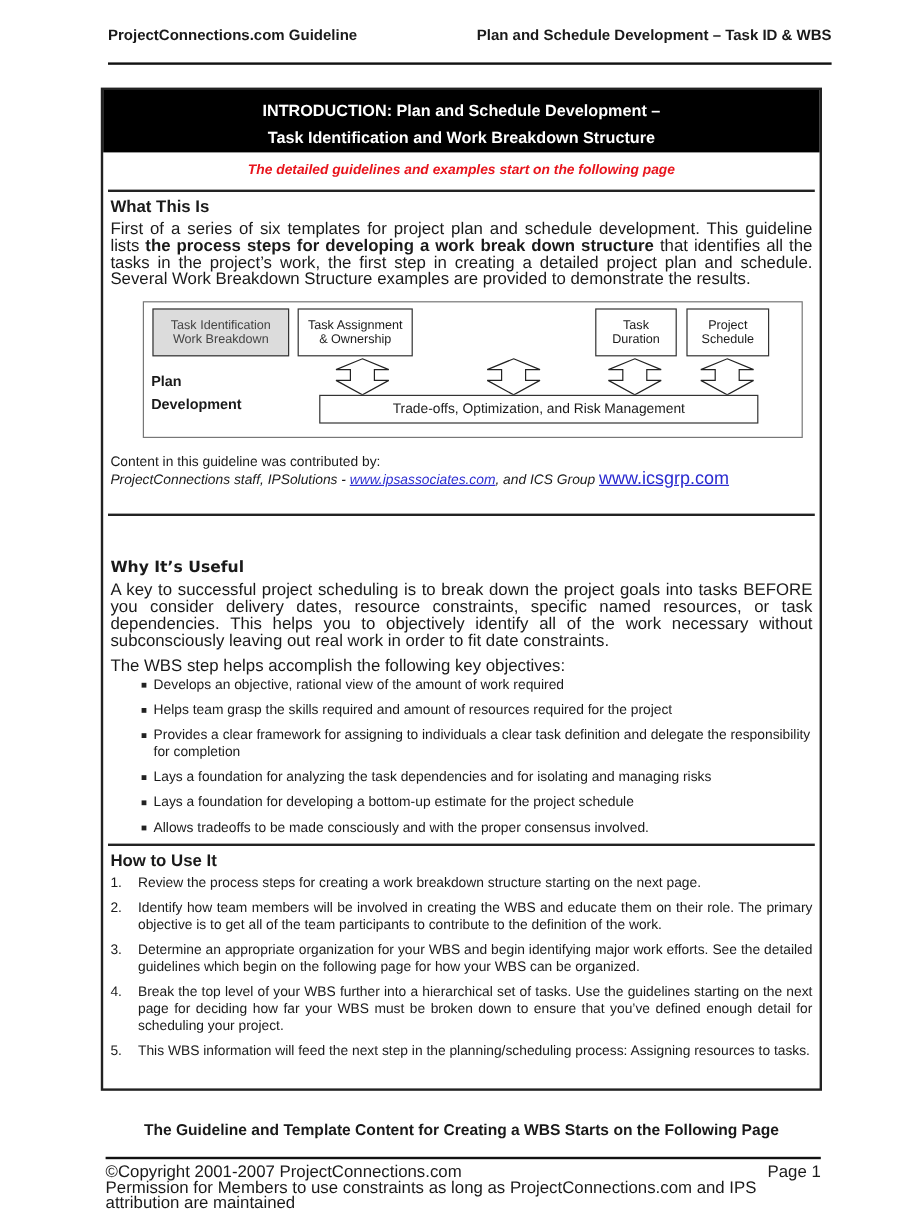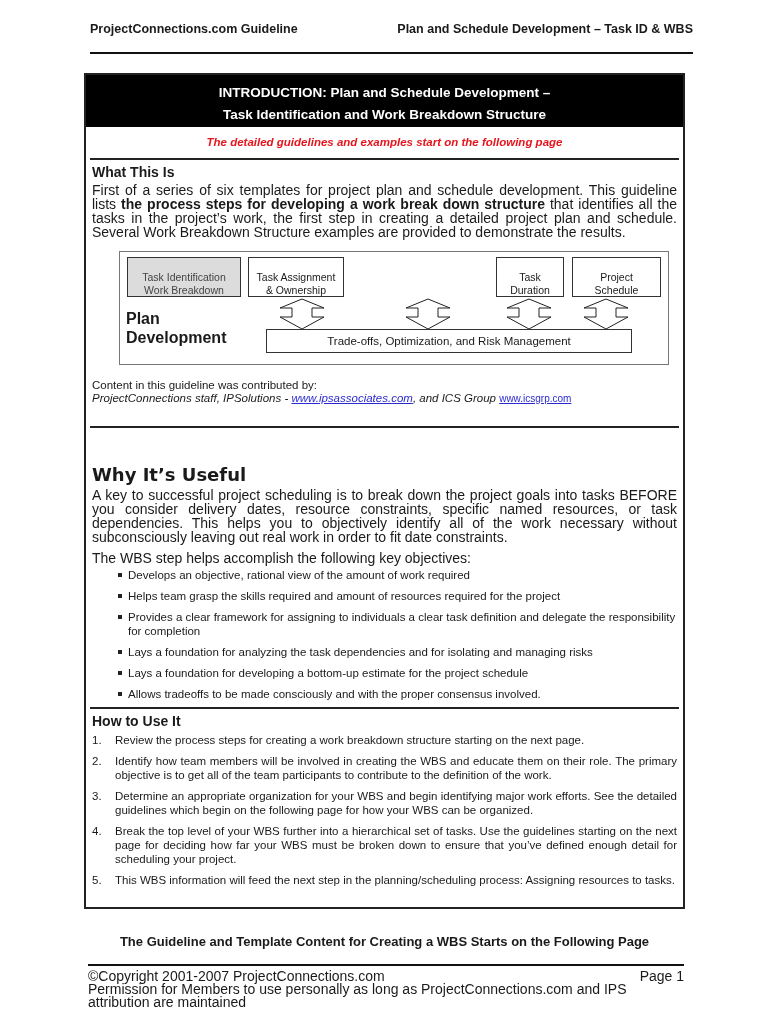--- a/index.html
+++ b/index.html
@@ -25,38 +25,38 @@
     .title-band div { line-height: 22px; }
 
     .red-note {
       text-align: center; color: #e8141c; font-style: italic; font-weight: bold;
       font-size: 11.5px; height: 33px; line-height: 31px;
       border-bottom: 2px solid #222; margin: 0 4px;
     }
 
     .section { padding: 0 6px 0 6px; }
     .section h2 { font-size: 14px; font-weight: bold; margin-top: 4px; margin-bottom: 3px; }
-    .section h2.dj { font-family: "DejaVu Sans", sans-serif; font-size: 18px; margin-top: 36px; }
+    .section h2.dj { font-family: "DejaVu Sans", sans-serif; font-size: 13px; margin-top: 36px; }
     .section p { font-size: 14px; line-height: 14px; text-align: justify; }
 
     .sep { border-top: 2px solid #222; margin: 0 4px; }
 
     
     .diagram {
       position: relative; width: 550px; height: 114px; margin: 12px 0 0 27px;
       border: 1px solid #777;
     }
     .dbox {
       position: absolute; top: 5px; height: 40px; border: 1px solid #333;
       font-size: 10.5px; line-height: 12.5px; text-align: center;
-      display: flex; align-items: flex-end; justify-content: center; background: #fff;
+      display: flex; align-items: center; justify-content: center; background: #fff;
     }
     .dbox.gray { background: #dcdcdc; color: #444; }
     .plan-label {
-      position: absolute; left: 6px; top: 57px; font-weight: bold; font-size: 16px; line-height: 19px;
+      position: absolute; left: 6px; top: 57px; font-weight: bold; font-size: 12px; line-height: 19px;
     }
     .tradeoff {
       position: absolute; left: 146px; top: 77px; width: 366px; height: 24px;
       border: 1px solid #333; font-size: 11.5px; text-align: center; line-height: 22px; background: #fff;
     }
     .arrow { position: absolute; top: 46px; width: 52px; height: 32px; }
 
     .contrib { font-size: 11.5px; line-height: 13px; margin-top: 14px; }
     .contrib em { font-style: italic; }
     .contrib a { color: #2a2ad0; text-decoration: underline; }
@@ -111,21 +111,21 @@
             <div>Task Assignment</div>
             <div>&amp; Ownership</div>
           </div>
       </div>
       <div class="dbox" style="left:376px;width:68px;">
         <div>
             <div>Task</div>
             <div>Duration</div>
           </div>
       </div>
-      <div class="dbox" style="left:452px;width:89px;">
+      <div class="dbox" style="left:452px;width:69px;">
         <div>
             <div>Project</div>
             <div>Schedule</div>
           </div>
       </div>
 
       <svg class="arrow" style="left:156px;" viewBox="0 0 52 32">
         <path d="M26 1 L48 10 L36 10 L36 19 L48 19 L26 31 L4 19 L16 19 L16 10 L4 10 Z" fill="#fff" stroke="#222" stroke-width="1"></path>
       </svg>
       <svg class="arrow" style="left:282px;" viewBox="0 0 52 32">
@@ -140,21 +140,21 @@
 
       <div class="plan-label">
         <div>Plan</div>
         <div>Development</div>
       </div>
       <div class="tradeoff">Trade-offs, Optimization, and Risk Management</div>
     </div>
 
     <div class="contrib">
       <div>Content in this guideline was contributed by:</div>
-      <div><em>ProjectConnections staff, IPSolutions - </em><em><a href="#">www.ipsassociates.com</a></em><em>, and ICS Group </em><a href="#" style="font-size:10px;">www.icsgrp.com</a></div>
+      <div><em>ProjectConnections staff, IPSolutions - </em><em><a href="#">www.ipsassociates.com</a></em><em>, and ICS Group </em><a href="#" style="font-size:15px;">www.icsgrp.com</a></div>
     </div>
   </div>
 
   <div class="sep" style="margin-top:21px;"></div>
 
   <div class="section">
     <h2 class="dj">Why It’s Useful</h2>
     <p>A key to successful project scheduling is to break down the project goals into tasks BEFORE you consider delivery dates, resource constraints, specific named resources, or task dependencies. This helps you to objectively identify all of the work necessary without subconsciously leaving out real work in order to fit date constraints.</p>
     <p style="margin-top:7px;">The WBS step helps accomplish the following key objectives:</p>
     <ul class="bullets">
@@ -196,14 +196,14 @@
   </div>
 </div>
 
 <div class="bottom-banner">The Guideline and Template Content for Creating a WBS Starts on the Following Page</div>
 
 <div class="footer">
   <div class="row">
     <span>©Copyright 2001-2007  ProjectConnections.com</span>
     <span>Page 1</span>
   </div>
-  <div>Permission for Members to use personally as long as ProjectConnections.com and IPS attribution are maintained</div>
+  <div>Permission for Members to use constraints as long as ProjectConnections.com and IPS attribution are maintained</div>
 </div>
 
 </body></html>

